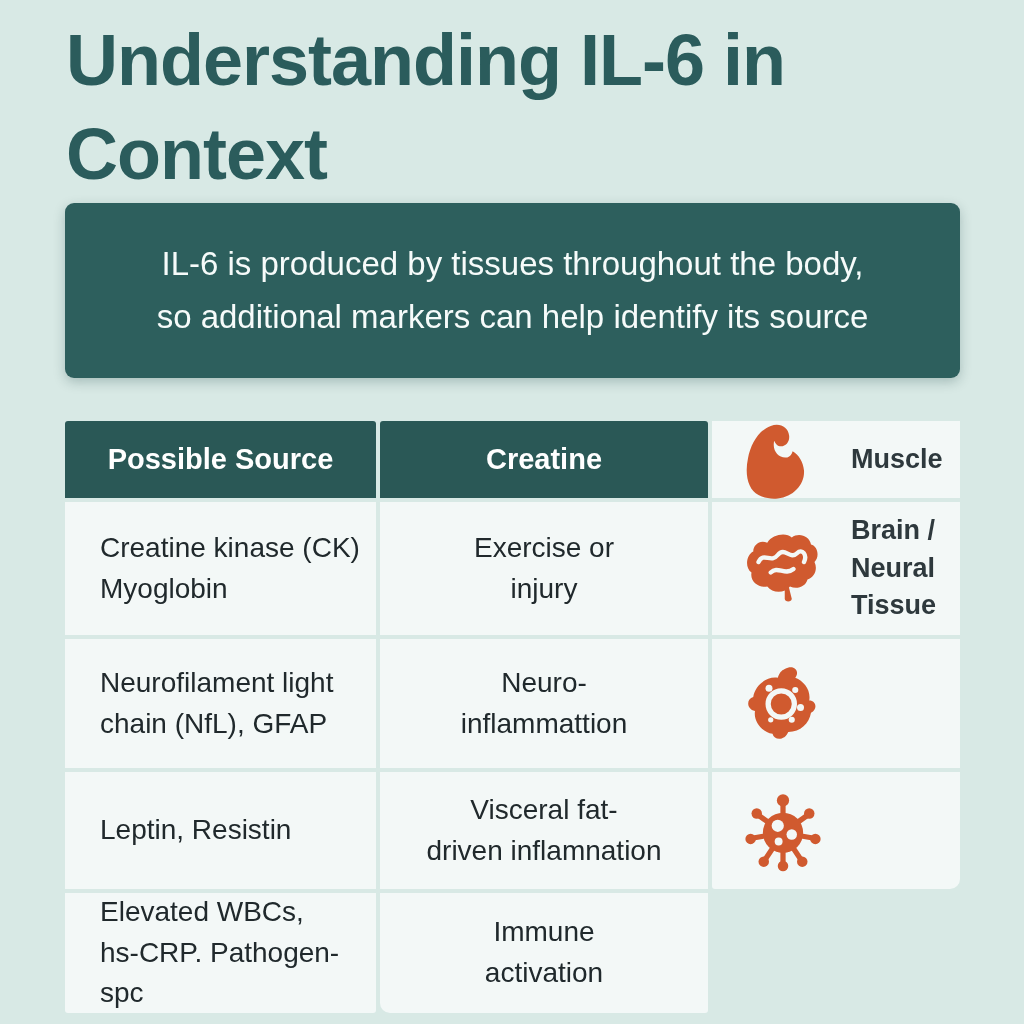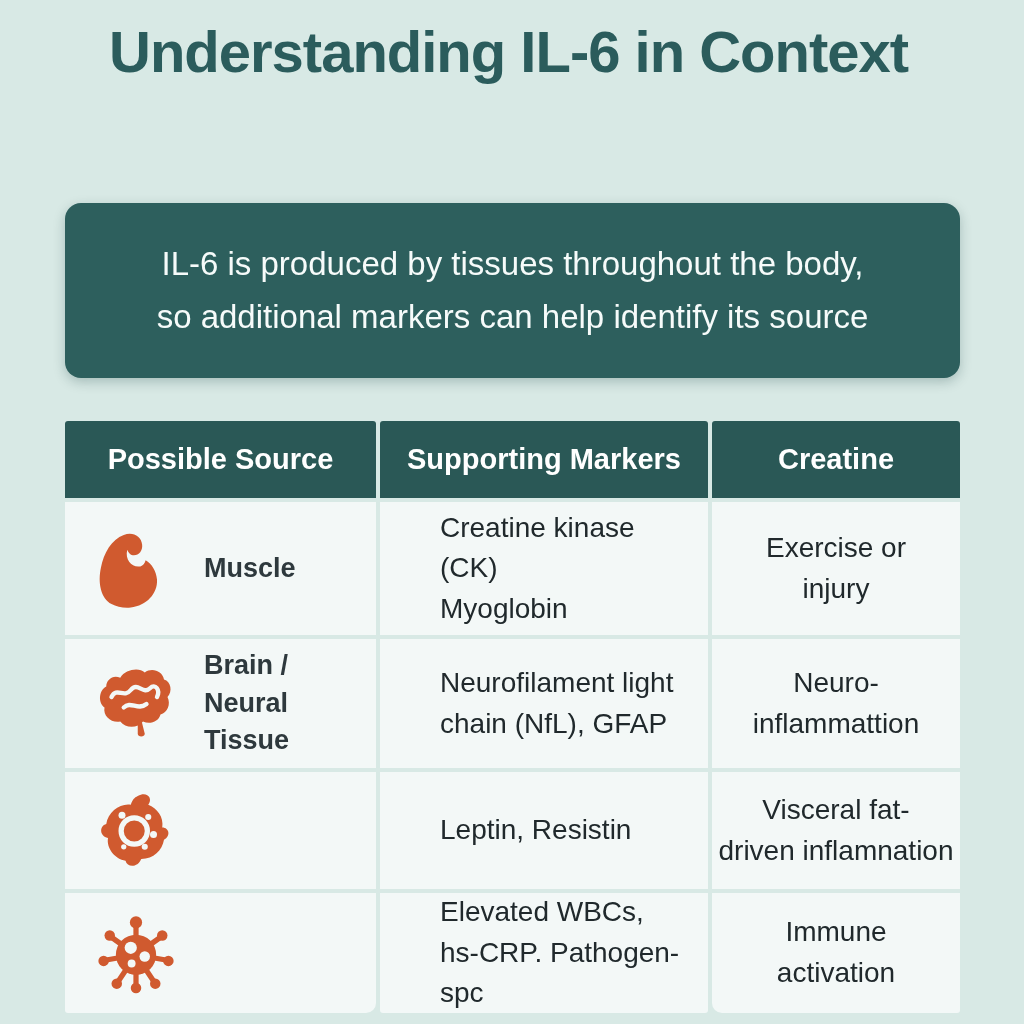--- a/index.html
+++ b/index.html
@@ -13,35 +13,34 @@
     position: relative;
     width: 1024px;
     height: 1024px;
     background: #d8e9e5;
   }
   .page-title {
     position: absolute;
     left: 66px;
     top: 14px;
     width: 800px;
-    font-size: 58px;
+    font-size: 72px;
     line-height: 1.30;
     font-weight: bold;
     letter-spacing: -1px;
     color: #2b5c5c;
-    margin-left: 43px;
   }
   .callout {
     position: absolute;
     left: 65px;
     top: 203px;
     width: 895px;
     height: 175px;
     background: #2d5f5d;
-    border-radius: 16px;
+    border-radius: 9px;
     box-shadow: 0 4px 12px rgba(20,60,58,0.25);
     display: flex;
     align-items: center;
     justify-content: center;
     padding: 10px 40px;
   }
   .callout p {
     color: #f6fbfa;
     font-size: 33px;
     line-height: 1.58;
@@ -82,21 +81,21 @@
     gap: 26px;
   }
   .cell.source .label {
     font-weight: bold;
     font-size: 27px;
     color: #2e393d;
     line-height: 1.4;
     white-space: pre-line;
   }
   .cell.markers {
-    padding-left: 60px;
+    padding-left: 35px;
     padding-right: 14px;
     white-space: pre-line;
   }
   .cell.context {
     justify-content: center;
     text-align: center;
     white-space: pre-line;
   }
   .last-left  { border-radius: 0 0 10px 3px; }
   .last-mid   { border-radius: 0 0 3px 3px; }
@@ -119,21 +118,20 @@
   <h1 class="page-title">Understanding IL-6 in Context</h1>
 
   <div class="callout">
     <p>IL-6 is produced by tissues throughout the body,
 so additional markers can help identify its source</p>
   </div>
 
   <div class="il6-table">
 
     <div class="hcell">Possible Source</div>
-    <div class="hcell">Supporting Markers</div>
     <div class="hcell">Creatine</div>
 
     <div class="cell source">
       <span class="icon-box">
         <svg viewBox="0 0 96 96" aria-hidden="true">
           <path fill="#d05a2f" d="M20 88
             C8 82 4 64 8 46
             C11 30 20 14 34 9
             C44 5 54 10 55 20
             C56 28 50 34 43 32

